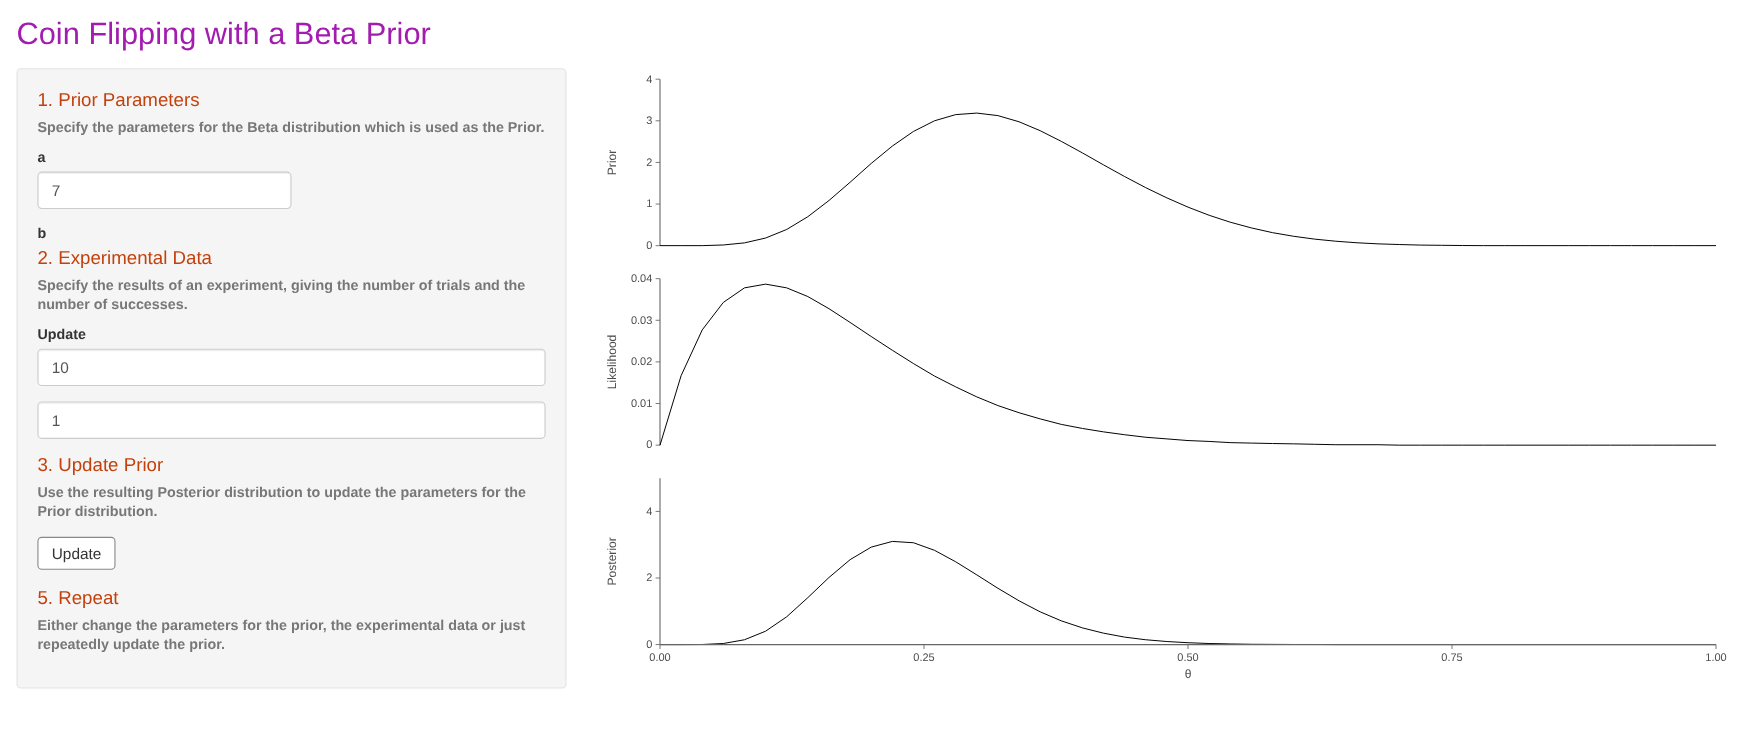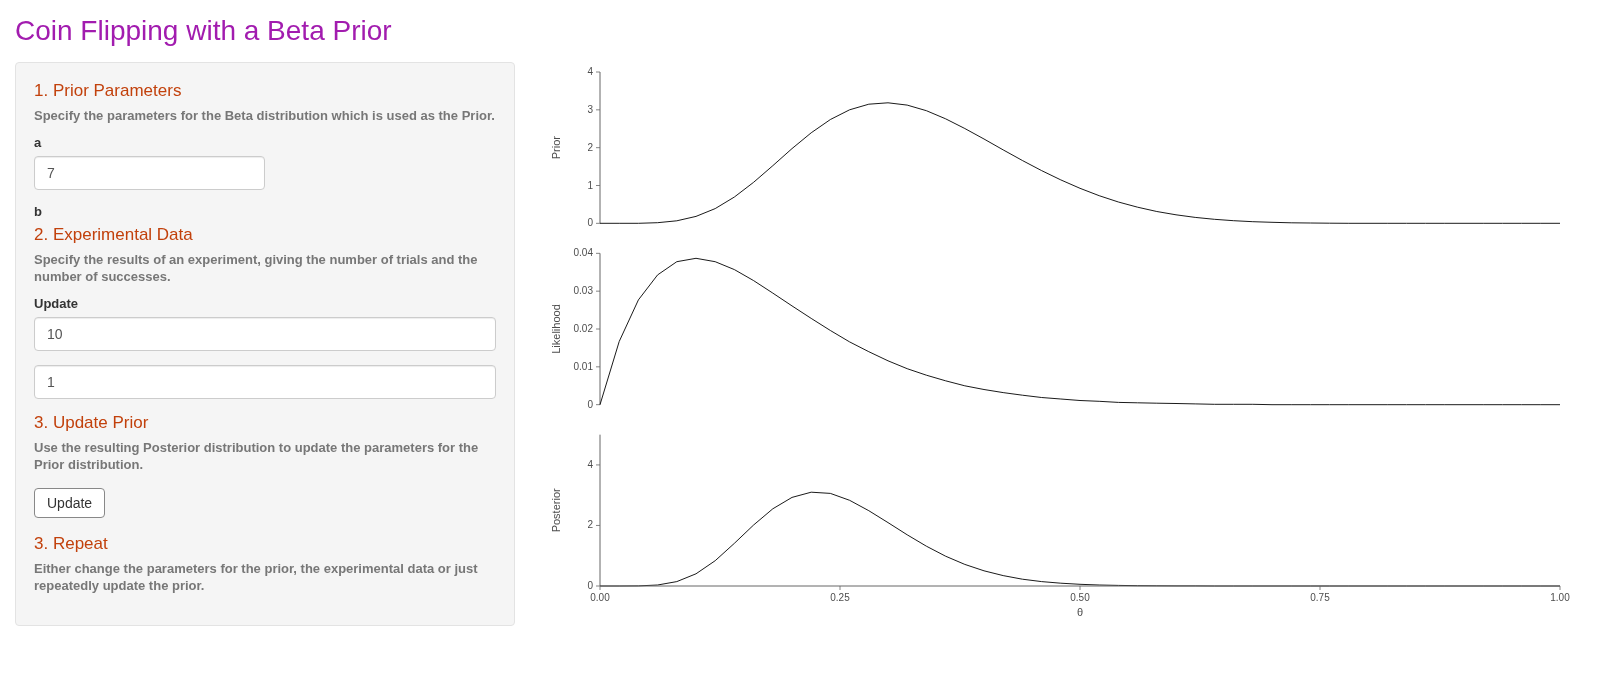--- a/index.html
+++ b/index.html
@@ -67,21 +67,21 @@
       <label class="fld-label">Update</label>
       <input type="number" class="fld-input" value="10" style="">
 
       <input type="number" class="fld-input" value="1" style="">
 
       <div class="section-title">3. Update Prior</div>
       <div class="help">Use the resulting Posterior distribution to update the parameters for the Prior distribution.</div>
 
       <button class="btn">Update</button>
 
-      <div class="section-title">3. Repeat</div>
+      <div class="section-title">5. Repeat</div>
       <div class="help" style="margin-bottom:0">Either change the parameters for the prior, the experimental data or just repeatedly update the prior.</div>
     </div>
 
     <div class="plot-area">
       <svg id="plots-svg" width="1050" height="560">
           <line x1="70" y1="6" x2="70" y2="157.33333333333334" class="axis-line"></line>
           <line x1="66" y1="157.33333333333334" x2="70" y2="157.33333333333334" class="tick-line"></line>
           <text x="63" y="160.33333333333334" text-anchor="end" class="tick-text">0</text>
           <line x1="66" y1="119.5" x2="70" y2="119.5" class="tick-line"></line>
           <text x="63" y="122.5" text-anchor="end" class="tick-text">1</text>

